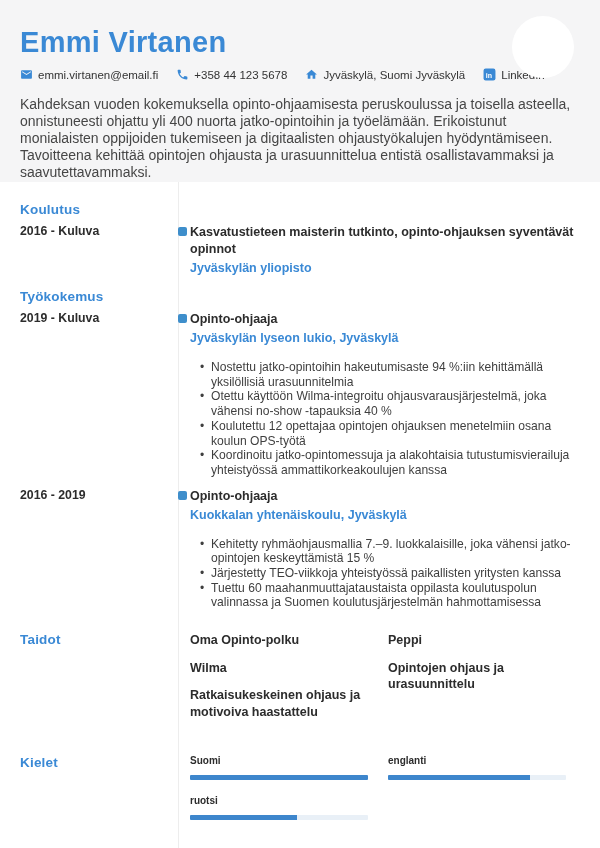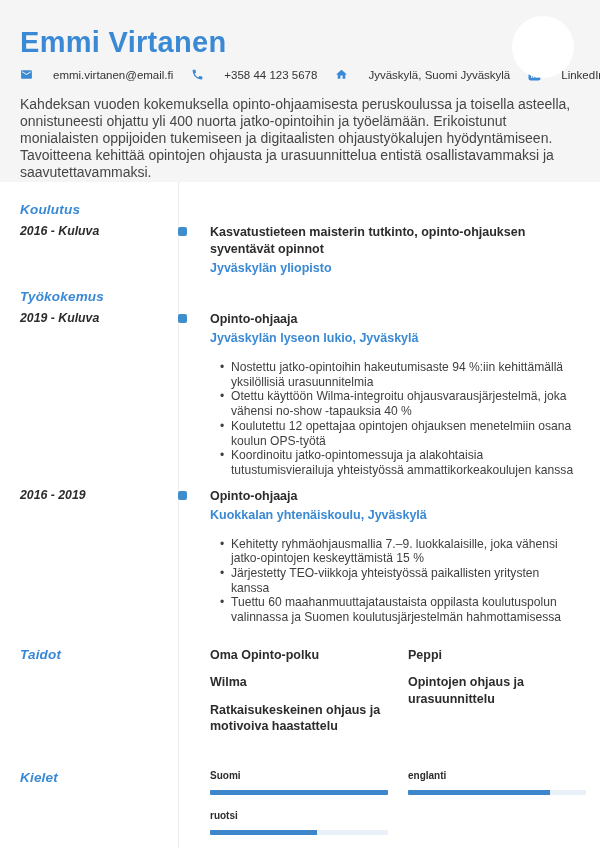--- a/index.html
+++ b/index.html
@@ -25,36 +25,36 @@
   }
   .avatar{
     position:absolute;top:16px;right:26px;
     width:62px;height:62px;border-radius:50%;
     background:#ffffff;
   }
   .contact{
     display:flex;align-items:center;gap:18px;
     margin-top:9px;font-size:11.5px;color:#333;
   }
-  .c-item{display:flex;align-items:center;gap:20px;white-space:nowrap;}
+  .c-item{display:flex;align-items:center;gap:5px;white-space:nowrap;}
   .c-ic{width:13px;height:13px;flex:0 0 auto;}
   .c-ic .fillpart{fill:var(--accent,#3a89d5);}
   .summary{
     margin:15px 0 0 0;max-width:562px;
     font-size:14px;line-height:17px;color:#464646;
   }
 
   
   .divider{
     position:absolute;left:178px;top:182px;bottom:0;
     width:1px;background:#ededed;
   }
   .row{display:grid;grid-template-columns:178px 1fr;}
-  .cell-l{padding-left:20px;box-sizing:border-box;font-style:italic;}
-  .cell-r{padding-left:32px;padding-right:22px;position:relative;box-sizing:border-box;}
+  .cell-l{padding-left:20px;box-sizing:border-box;}
+  .cell-r{padding-left:12px;padding-right:22px;position:relative;box-sizing:border-box;}
 
   .sec-h{
     margin:0;font-size:13.5px;font-weight:bold;
     color:var(--accent,#3a89d5);letter-spacing:.2px;
   }
   .date{font-size:12.3px;font-weight:bold;color:#2c2c2c;}
 
   .marker{
     position:absolute;left:0;top:3px;
     width:9px;height:9px;border-radius:2px;

